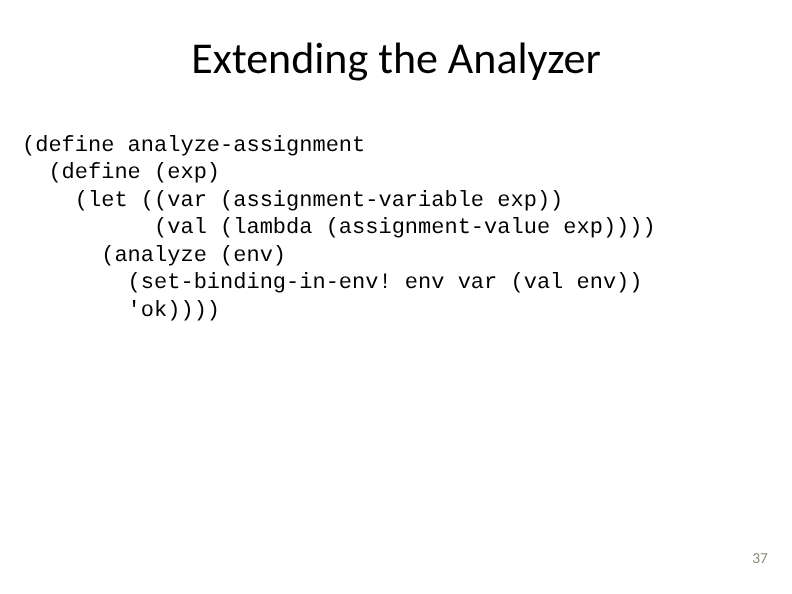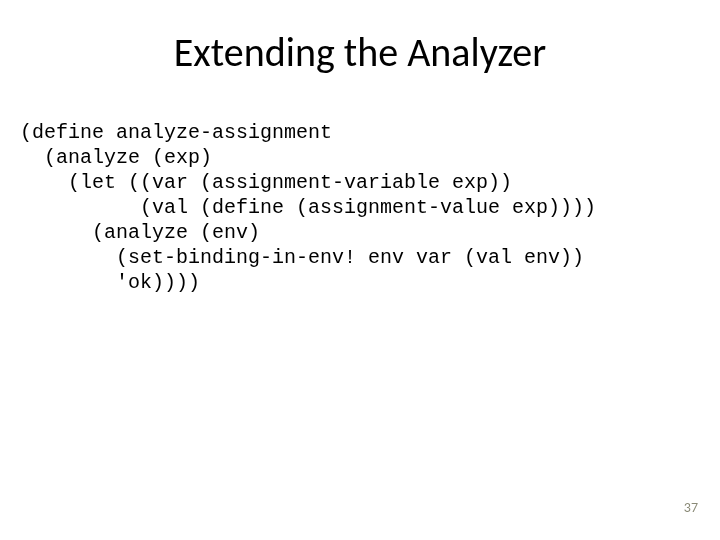--- a/index.html
+++ b/index.html
@@ -43,20 +43,20 @@
     font-size: 14px;
     color: #8a8a77;
   }
 </style>
 </head>
 <body>
 
 <div class="slide">
   <div class="title">Extending the Analyzer</div>
   <div class="code"><span>(define analyze-assignment</span>
-<span>  (analyze (exp)</span>
+<span>  (define (exp)</span>
 <span>    (let ((var (assignment-variable exp))</span>
-<span>          (val (define (assignment-value exp))))</span>
+<span>          (val (lambda (assignment-value exp))))</span>
 <span>      (analyze (env)</span>
 <span>        (set-binding-in-env! env var (val env))</span>
 <span>        'ok))))</span></div>
   <div class="pagenum">37</div>
 </div>
 
 </body></html>

